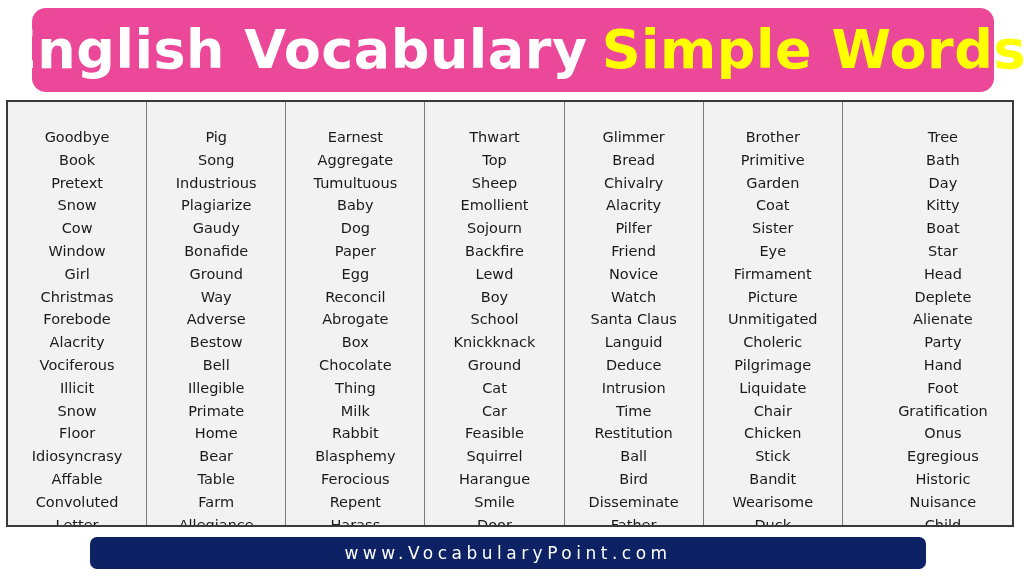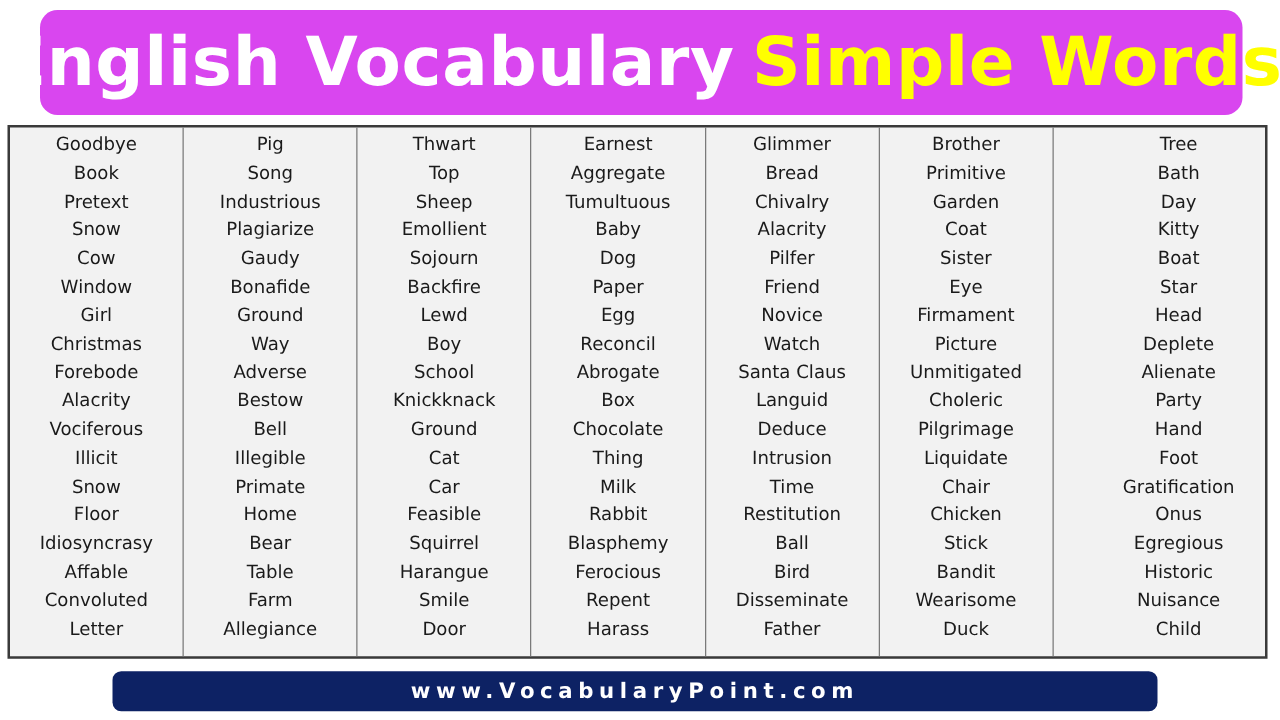--- a/index.html
+++ b/index.html
@@ -15,21 +15,21 @@
     position: relative;
   }
 
   
   .header-banner {
     position: absolute;
     left: 32px;
     top: 8px;
     width: 962px;
     height: 84px;
-    background: #d946ef;
+    background: #ec4899;
     border-radius: 14px;
     display: flex;
     align-items: center;
     justify-content: center;
     box-sizing: border-box;
   }
   .header-title {
     font-family: "DejaVu Sans", sans-serif;
     font-size: 54px;
     font-weight: bold;
@@ -53,21 +53,21 @@
     box-sizing: border-box;
     border: 2px solid #3a3a3a;
     background: #f2f2f2;
     display: flex;
     flex-direction: row;
   }
   .word-column {
     flex: 1 1 0;
     box-sizing: border-box;
     border-right: 1px solid #7a7a7a;
-    padding-top: 3px;
+    padding-top: 24px;
     display: flex;
     flex-direction: column;
     align-items: center;
     overflow: hidden;
   }
   .word-column:last-child {
     border-right: none;
     margin-left: 31px;
   }
   .word-cell {
@@ -90,21 +90,21 @@
     background: #0d2264;
     border-radius: 7px;
     display: flex;
     align-items: center;
     justify-content: center;
     box-sizing: border-box;
   }
   .footer-text {
     font-family: "DejaVu Sans", sans-serif;
     font-size: 17px;
-    font-weight: bold;
+    font-weight: normal;
     color: #ffffff;
     letter-spacing: 4.5px;
     white-space: nowrap;
   }
 </style>
 </head>
 <body>
 
 <div class="header-banner">
   <div class="header-title">
@@ -148,60 +148,60 @@
       <div class="word-cell">Bell</div>
       <div class="word-cell">Illegible</div>
       <div class="word-cell">Primate</div>
       <div class="word-cell">Home</div>
       <div class="word-cell">Bear</div>
       <div class="word-cell">Table</div>
       <div class="word-cell">Farm</div>
       <div class="word-cell">Allegiance</div>
     </div>
     <div class="word-column">
+      <div class="word-cell">Earnest</div>
+      <div class="word-cell">Aggregate</div>
+      <div class="word-cell">Tumultuous</div>
+      <div class="word-cell">Baby</div>
+      <div class="word-cell">Dog</div>
+      <div class="word-cell">Paper</div>
+      <div class="word-cell">Egg</div>
+      <div class="word-cell">Reconcil</div>
+      <div class="word-cell">Abrogate</div>
+      <div class="word-cell">Box</div>
+      <div class="word-cell">Chocolate</div>
+      <div class="word-cell">Thing</div>
+      <div class="word-cell">Milk</div>
+      <div class="word-cell">Rabbit</div>
+      <div class="word-cell">Blasphemy</div>
+      <div class="word-cell">Ferocious</div>
+      <div class="word-cell">Repent</div>
+      <div class="word-cell">Harass</div>
+    </div>
+    <div class="word-column">
       <div class="word-cell">Thwart</div>
       <div class="word-cell">Top</div>
       <div class="word-cell">Sheep</div>
       <div class="word-cell">Emollient</div>
       <div class="word-cell">Sojourn</div>
       <div class="word-cell">Backfire</div>
       <div class="word-cell">Lewd</div>
       <div class="word-cell">Boy</div>
       <div class="word-cell">School</div>
       <div class="word-cell">Knickknack</div>
       <div class="word-cell">Ground</div>
       <div class="word-cell">Cat</div>
       <div class="word-cell">Car</div>
       <div class="word-cell">Feasible</div>
       <div class="word-cell">Squirrel</div>
       <div class="word-cell">Harangue</div>
       <div class="word-cell">Smile</div>
       <div class="word-cell">Door</div>
     </div>
     <div class="word-column">
-      <div class="word-cell">Earnest</div>
-      <div class="word-cell">Aggregate</div>
-      <div class="word-cell">Tumultuous</div>
-      <div class="word-cell">Baby</div>
-      <div class="word-cell">Dog</div>
-      <div class="word-cell">Paper</div>
-      <div class="word-cell">Egg</div>
-      <div class="word-cell">Reconcil</div>
-      <div class="word-cell">Abrogate</div>
-      <div class="word-cell">Box</div>
-      <div class="word-cell">Chocolate</div>
-      <div class="word-cell">Thing</div>
-      <div class="word-cell">Milk</div>
-      <div class="word-cell">Rabbit</div>
-      <div class="word-cell">Blasphemy</div>
-      <div class="word-cell">Ferocious</div>
-      <div class="word-cell">Repent</div>
-      <div class="word-cell">Harass</div>
-    </div>
-    <div class="word-column">
       <div class="word-cell">Glimmer</div>
       <div class="word-cell">Bread</div>
       <div class="word-cell">Chivalry</div>
       <div class="word-cell">Alacrity</div>
       <div class="word-cell">Pilfer</div>
       <div class="word-cell">Friend</div>
       <div class="word-cell">Novice</div>
       <div class="word-cell">Watch</div>
       <div class="word-cell">Santa Claus</div>
       <div class="word-cell">Languid</div>

